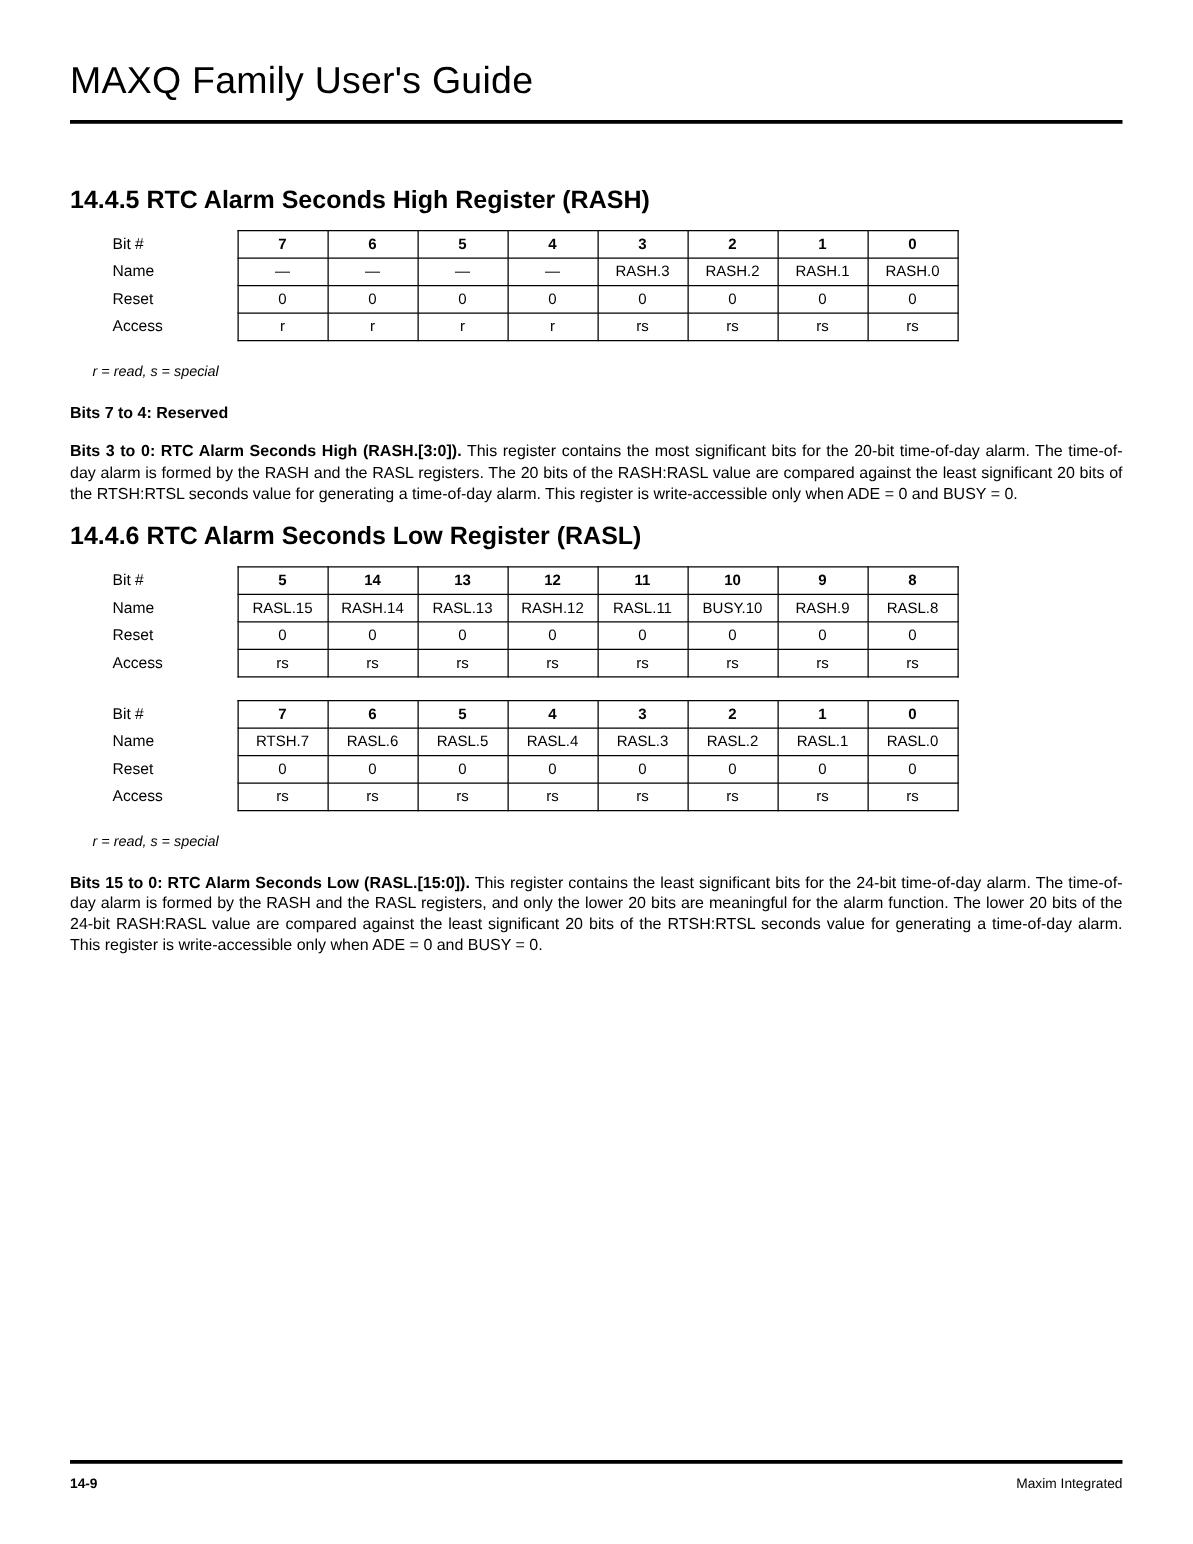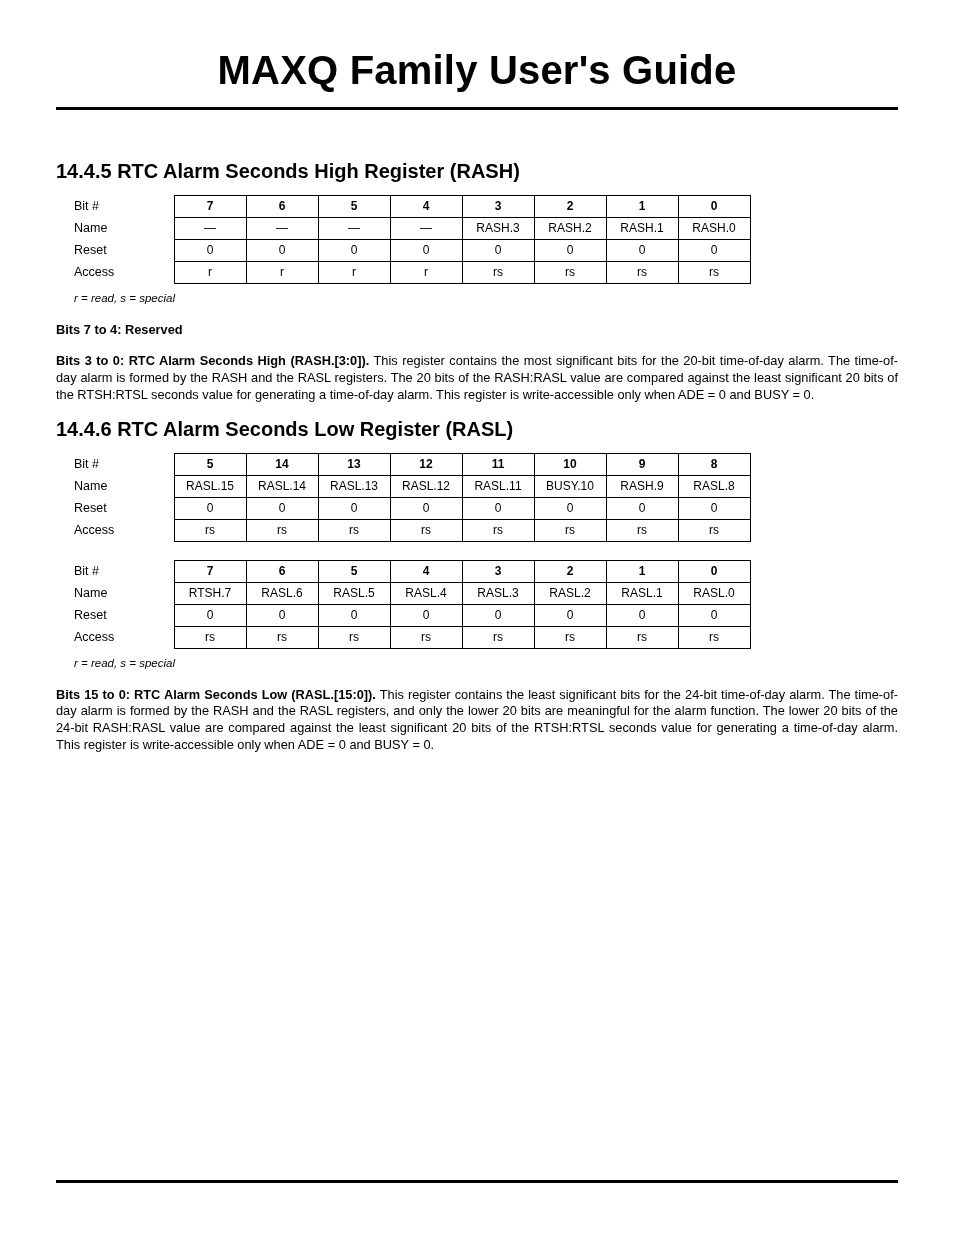--- a/index.html
+++ b/index.html
@@ -7,39 +7,38 @@
     font-family: Arial, Helvetica, sans-serif;
     margin: 0;
     padding: 48px 56px 40px 56px;
     color: #000;
     background: #fff;
     width: 954px;
     height: 1235px;
     position: relative;
   }
   .doc-title {
-    font-size: 40px;
-    font-weight: bold;
+    font-size: 30px;
+    font-weight: normal;
     margin: 0 0 14px 0;
     letter-spacing: 0.2px;
-    text-align: center;
   }
   .title-rule {
     border: none;
     border-top: 3px solid #000;
     margin: 0 0 50px 0;
   }
   .section-heading {
     font-size: 20px;
     font-weight: bold;
     margin: 0 0 12px 0;
   }
   .reg-table {
     border-collapse: collapse;
-    margin-left: 18px;
+    margin-left: 34px;
     margin-bottom: 8px;
     font-size: 12.5px;
   }
   .reg-table td, .reg-table th {
     text-align: center;
     padding: 3px 6px;
     height: 22px;
     line-height: 15px;
   }
   .reg-table .row-label {
@@ -50,21 +49,21 @@
   }
   .reg-table .cell {
     border: 1px solid #000;
     width: 72px;
     font-size: 12px;
   }
   .reg-table .hdr { font-weight: bold; }
   .table-note {
     font-style: italic;
     font-size: 11.5px;
-    margin: 8px 0 18px 18px;
+    margin: 19px 0 18px 18px;
   }
   .body-text {
     font-size: 12.8px;
     line-height: 1.32;
     margin: 0 0 14px 0;
     text-align: justify;
   }
   .body-text .b { font-weight: bold; }
   .footer {
     position: absolute;
@@ -159,23 +158,23 @@
     <td class="cell hdr">13</td>
     <td class="cell hdr">12</td>
     <td class="cell hdr">11</td>
     <td class="cell hdr">10</td>
     <td class="cell hdr">9</td>
     <td class="cell hdr">8</td>
   </tr>
   <tr>
     <td class="row-label">Name</td>
     <td class="cell">RASL.15</td>
-    <td class="cell">RASL.14</td>
+    <td class="cell">RASH.14</td>
     <td class="cell">RASL.13</td>
-    <td class="cell">RASL.12</td>
+    <td class="cell">RASH.12</td>
     <td class="cell">RASL.11</td>
     <td class="cell">BUSY.10</td>
     <td class="cell">RASH.9</td>
     <td class="cell">RASL.8</td>
   </tr>
   <tr>
     <td class="row-label">Reset</td>
     <td class="cell">0</td>
     <td class="cell">0</td>
     <td class="cell">0</td>
@@ -249,13 +248,17 @@
   </tr>
 </tbody>
   </table>
 
 <div class="table-note">r = read, s = special</div>
 
 <p class="body-text"><span class="b">Bits 15 to 0: RTC Alarm Seconds Low (RASL.[15:0]).</span><span> This register contains the least significant bits for the 24-bit time-of-day alarm. The time-of-day alarm is formed by the RASH and the RASL registers, and only the lower 20 bits are meaningful for the alarm function. The lower 20 bits of the 24-bit RASH:RASL value are compared against the least significant 20 bits of the RTSH:RTSL seconds value for generating a time-of-day alarm. This register is write-accessible only when ADE = 0 and BUSY = 0.</span></p>
 
 <div class="footer">
   <hr class="footer-rule">
+  <div class="footer-row">
+    <span class="pl">14-9</span>
+    <span>Maxim Integrated</span>
+  </div>
 </div>
 
 </body></html>

